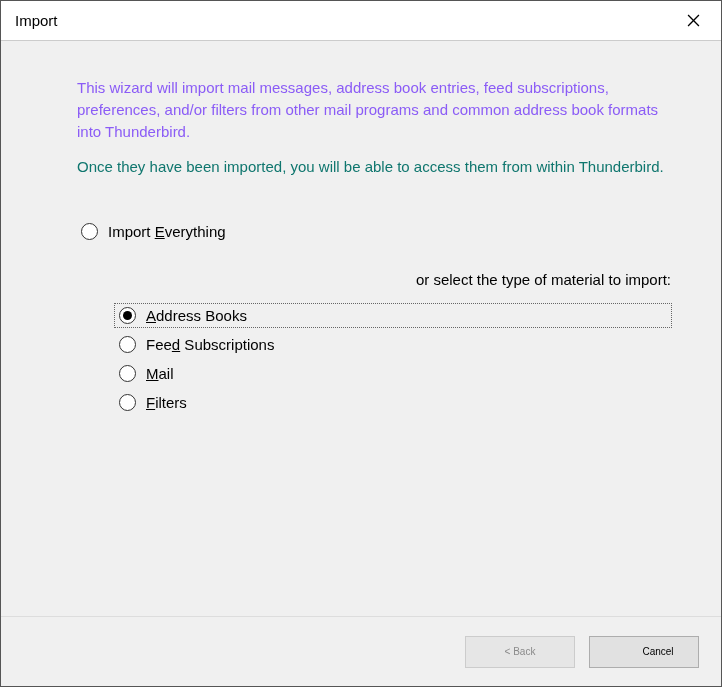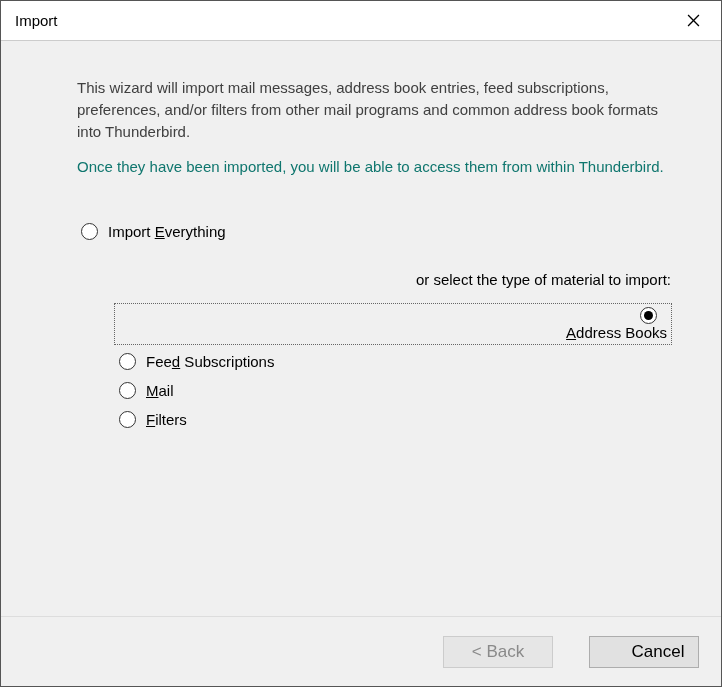--- a/index.html
+++ b/index.html
@@ -44,39 +44,38 @@
       height: 13px;
     }
     
     .content {
       flex: 1;
       padding: 36px 50px 20px 76px;
     }
     .intro-para {
       line-height: 1.45;
       margin-bottom: 14px;
-      color: #404040;
+      color: #8b5cf6;
     }
     .intro-para2 {
       line-height: 1.45;
       margin-bottom: 42px;
       color: #0f766e;
     }
     .option-row {
       display: flex;
-      align-items: flex-end;
+      align-items: center;
       margin-bottom: 6px;
       padding: 3px 4px;
     }
     .option-row.indented {
       margin-left: 38px;
     }
     .option-row.focused {
       outline: 1px dotted #666;
-      flex-direction: column;
     }
     .radio {
       width: 17px;
       height: 17px;
       border: 1.5px solid #333;
       border-radius: 50%;
       margin-right: 10px;
       flex-shrink: 0;
       display: flex;
       align-items: center;
@@ -109,32 +108,31 @@
       padding: 0 22px;
       border-top: 1px solid #ddd;
       background: #f0f0f0;
     }
     .btn {
       width: 110px;
       height: 32px;
       background: #e1e1e1;
       border: 1px solid #adadad;
       font-family: inherit;
-      font-size: 17px;
+      font-size: 10px;
       text-align: center;
       line-height: 30px;
       cursor: default;
     }
     .btn.disabled {
       color: #8a8a8a;
       border-color: #ccc;
       background: #e6e6e6;
     }
     .btn.cancel {
-      margin-left: 22px;
       padding-left: 28px;
     }
   </style>
 </head>
 <body>
 
 <div class="title-bar">
   <span class="title-text">Import</span>
   <div class="close-btn">
     <svg viewBox="0 0 12 12">

